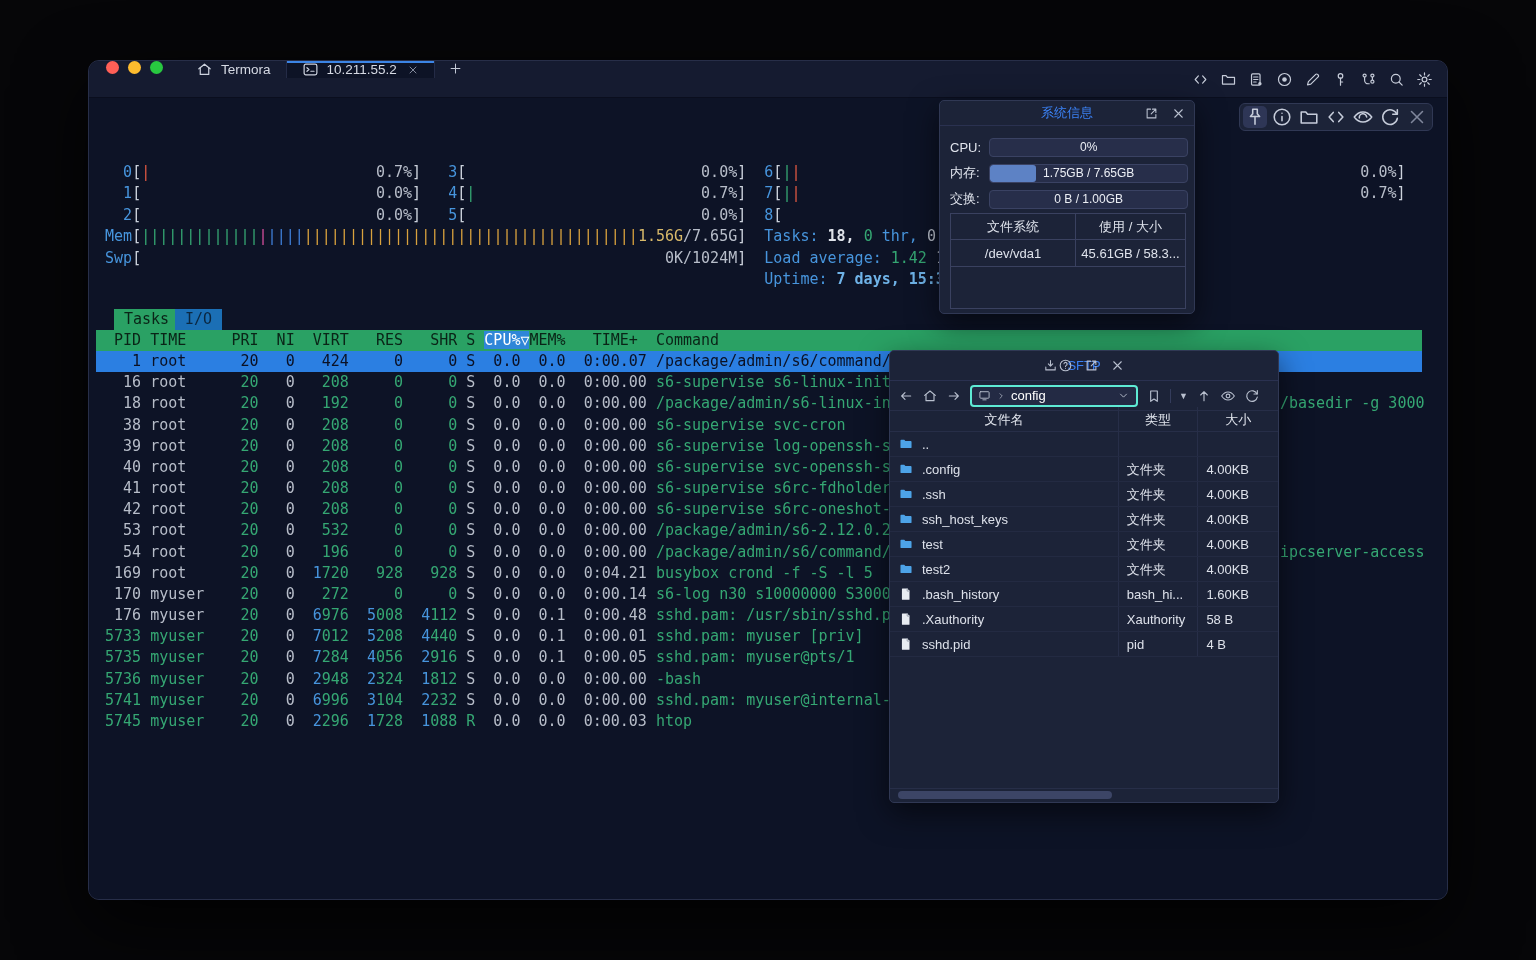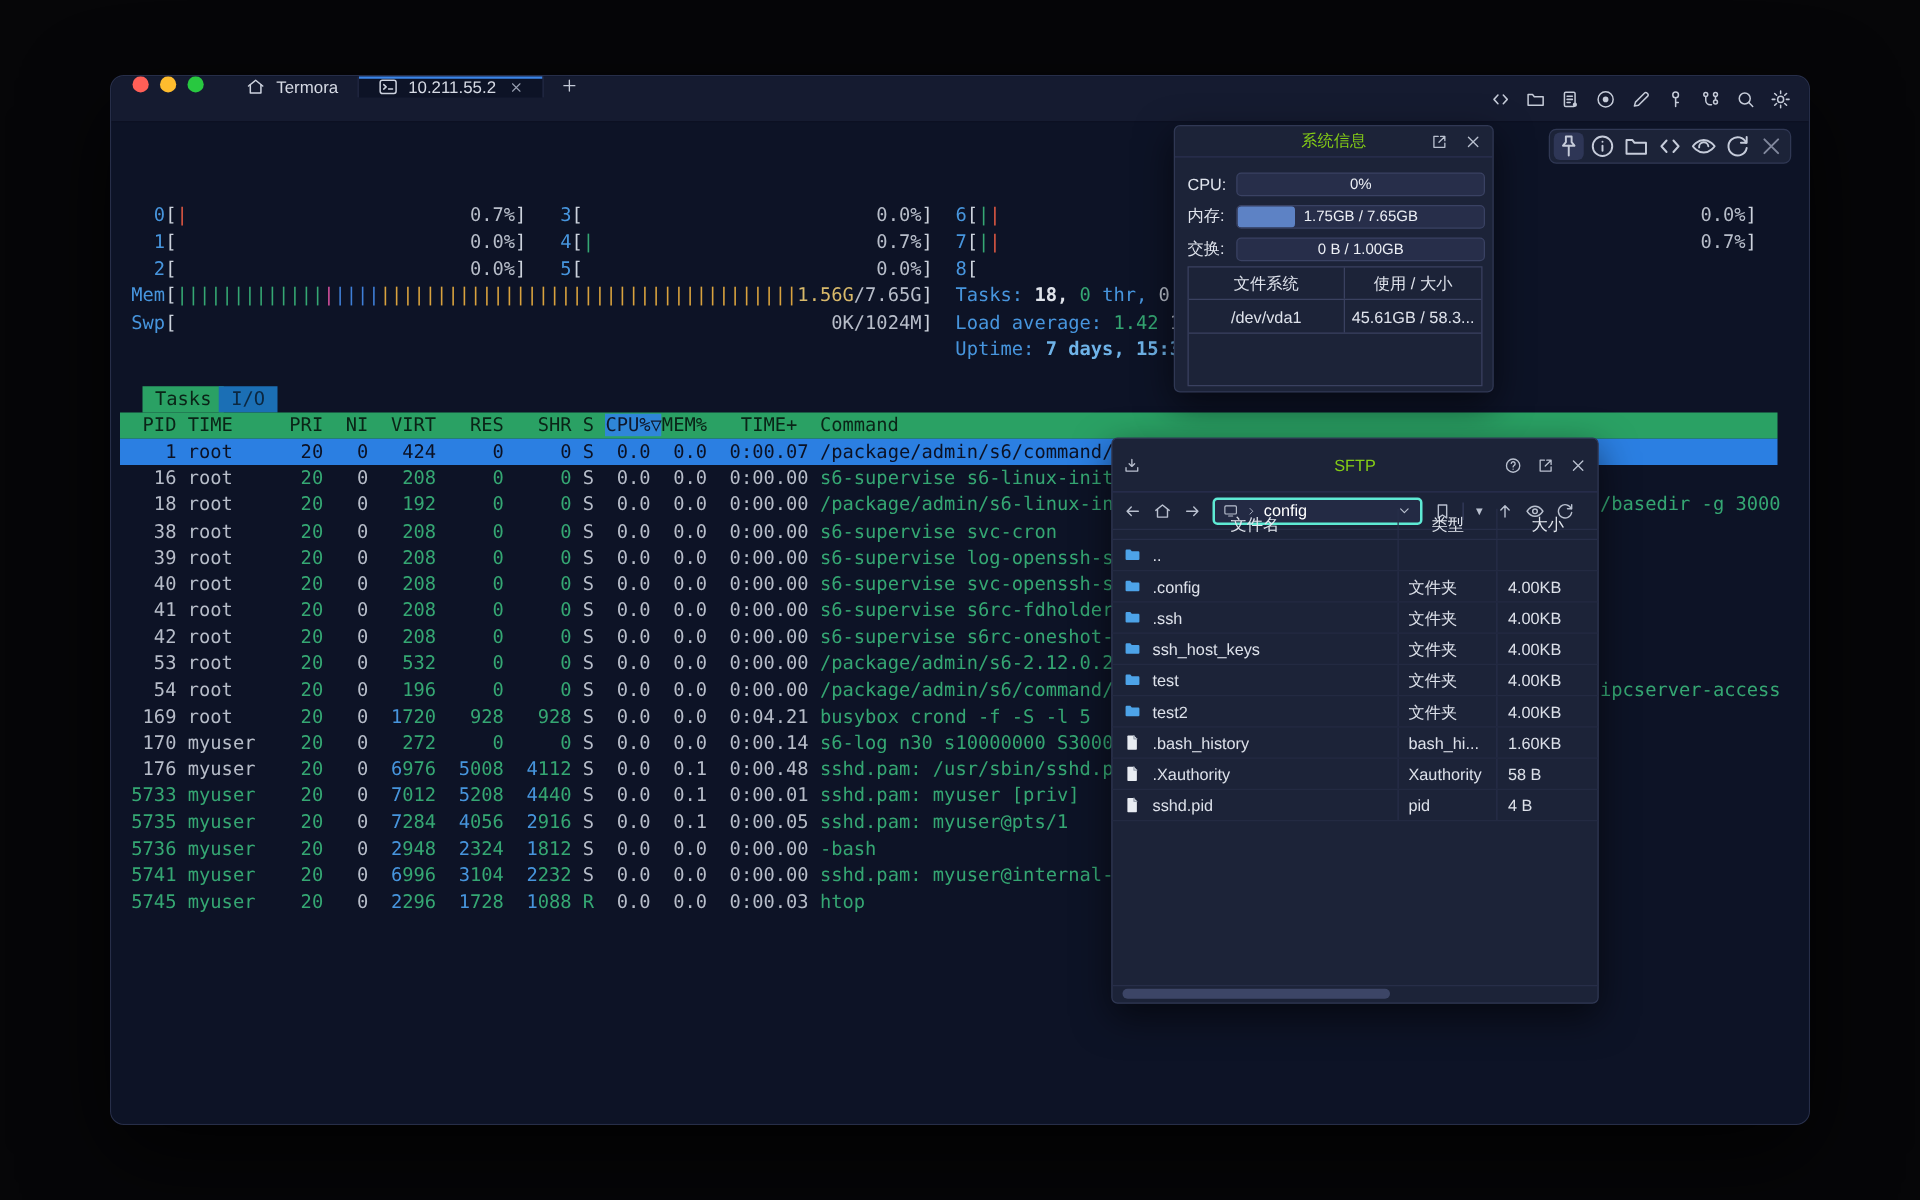--- a/index.html
+++ b/index.html
@@ -20,46 +20,46 @@
 
 #htop{position:absolute;left:0;top:37px;right:0;bottom:0;background:#0d1326}
 .hline{position:absolute;left:7px;white-space:pre;font:15px/21px "DejaVu Sans Mono",monospace;color:#b7bdc9}
 .cB{color:#4795dd}.cG{color:#35a773}.cGB{color:#35a773;font-weight:normal}.cW{color:#ccd2dc}.cGy{color:#b7bdc9}
 .cY{color:#d8b96a}.cR{color:#dd5742}.cP{color:#d44f9c}.cO{color:#d9a23e}.cTB{color:#3f7fd8}
 .cLB{color:#6fb3e8;font-weight:bold}.cWB{color:#dfe3ea;font-weight:bold}
 .htab{position:absolute;top:211px;height:21px;font:15px/21px "DejaVu Sans Mono",monospace;padding:0 10px}
 .htab.main{left:25px;background:#2aa164;color:#0a2417}
 .htab.io{left:86px;background:#1b6fb5;color:#0b2740}
 .phead{background:#2aa164;color:#0a2417;width:1326px}
-.phead .cpu-cell{background:#2f86d8;color:#0f172a}
+.phead .cpu-cell{background:#2f86d8;color:#ffffff}
 .sel{background:#2b7fe2;width:1326px}
 .sel span{color:#0b1124 !important}
 
 .panel{position:absolute;background:#1c2338;border:1px solid #303854;border-radius:5px;box-shadow:0 10px 30px rgba(0,0,0,.55);z-index:10}
 .panel-hd{position:relative;display:flex;align-items:center;border-bottom:1px solid #2a3150}
-.panel-title{position:absolute;left:0;right:0;text-align:center;color:#84cc16;font-size:13px}
+.panel-title{position:absolute;left:0;right:0;text-align:center;color:#3b82f6;font-size:13px}
 .phicon{width:15px;height:15px;color:#b9c0cf;display:flex;z-index:2}
 
 .sysinfo{left:850px;top:39px;width:256px;height:214px;z-index:11}
 .sysinfo .panel-hd{height:25px;padding:0 8px;justify-content:flex-end;gap:12px}
 .stat-row{position:absolute;left:10px;right:6px;height:30px;display:flex;align-items:center}
 .stat-lbl{width:40px;color:#dfe3ec;font-size:13px}
 .stat-bar{position:relative;margin-left:0;width:202px;height:19px;background:#272e4a;border:1px solid #3a4263;border-radius:4px;overflow:hidden}
 .stat-fill{position:absolute;left:0;top:0;bottom:0;background:#5d82c5;border-radius:3px}
 .stat-val{position:absolute;left:0;right:0;text-align:center;font-size:12px;color:#eceff5;line-height:17px}
 .fs-table{position:absolute;left:10px;top:112px;width:236px;height:96px;border:1px solid #3a4160;font-size:13px;color:#dfe3ec}
 .fs-hd{display:flex;height:26px;line-height:26px;border-bottom:1px solid #3a4160}
 .fs-hd div{text-align:center}
 .fs-row{display:flex;height:27px;line-height:27px;border-bottom:1px solid #3a4160}
 .fs-row div{text-align:center;white-space:nowrap;overflow:hidden}
 .fs-c1{width:125px;border-right:1px solid #3a4160}
 .fs-c2{flex:1}
 
 .sftp{left:800px;top:289px;width:390px;height:453px;z-index:12}
-.sftp .panel-hd{height:43px;padding:0 8px;justify-content:space-between}
+.sftp .panel-hd{height:30px;padding:0 8px;justify-content:center}
 .sftp-hd-right{display:flex;gap:11px;z-index:2}
 .sftp-toolbar{display:flex;align-items:center;height:30px;padding:0 8px;gap:8px;border-bottom:1px solid #272e48}
 .nav-ic{width:16px;height:16px;color:#b9c0cf;display:flex}
 .pathbox{display:flex;align-items:center;gap:5px;width:168px;height:22px;background:#232a44;border:2px solid #5eead4;border-radius:4px;padding:0 6px;color:#ffffff;font-size:13px}
 .pathbox .mini{width:13px;height:13px;color:#b9c0cf;display:flex}
 .pathbox .grow{flex:1}
 .caret{color:#b9c0cf;font-size:9px}
 .vdiv{width:1px;height:14px;background:#343c5c}
 .sftp-table{position:absolute;left:0;top:56px;right:0;font-size:13px;color:#dde1ea}
 .s-hd{display:flex;height:25px;line-height:25px;border-bottom:1px solid #272e48;color:#e3e7ef}

